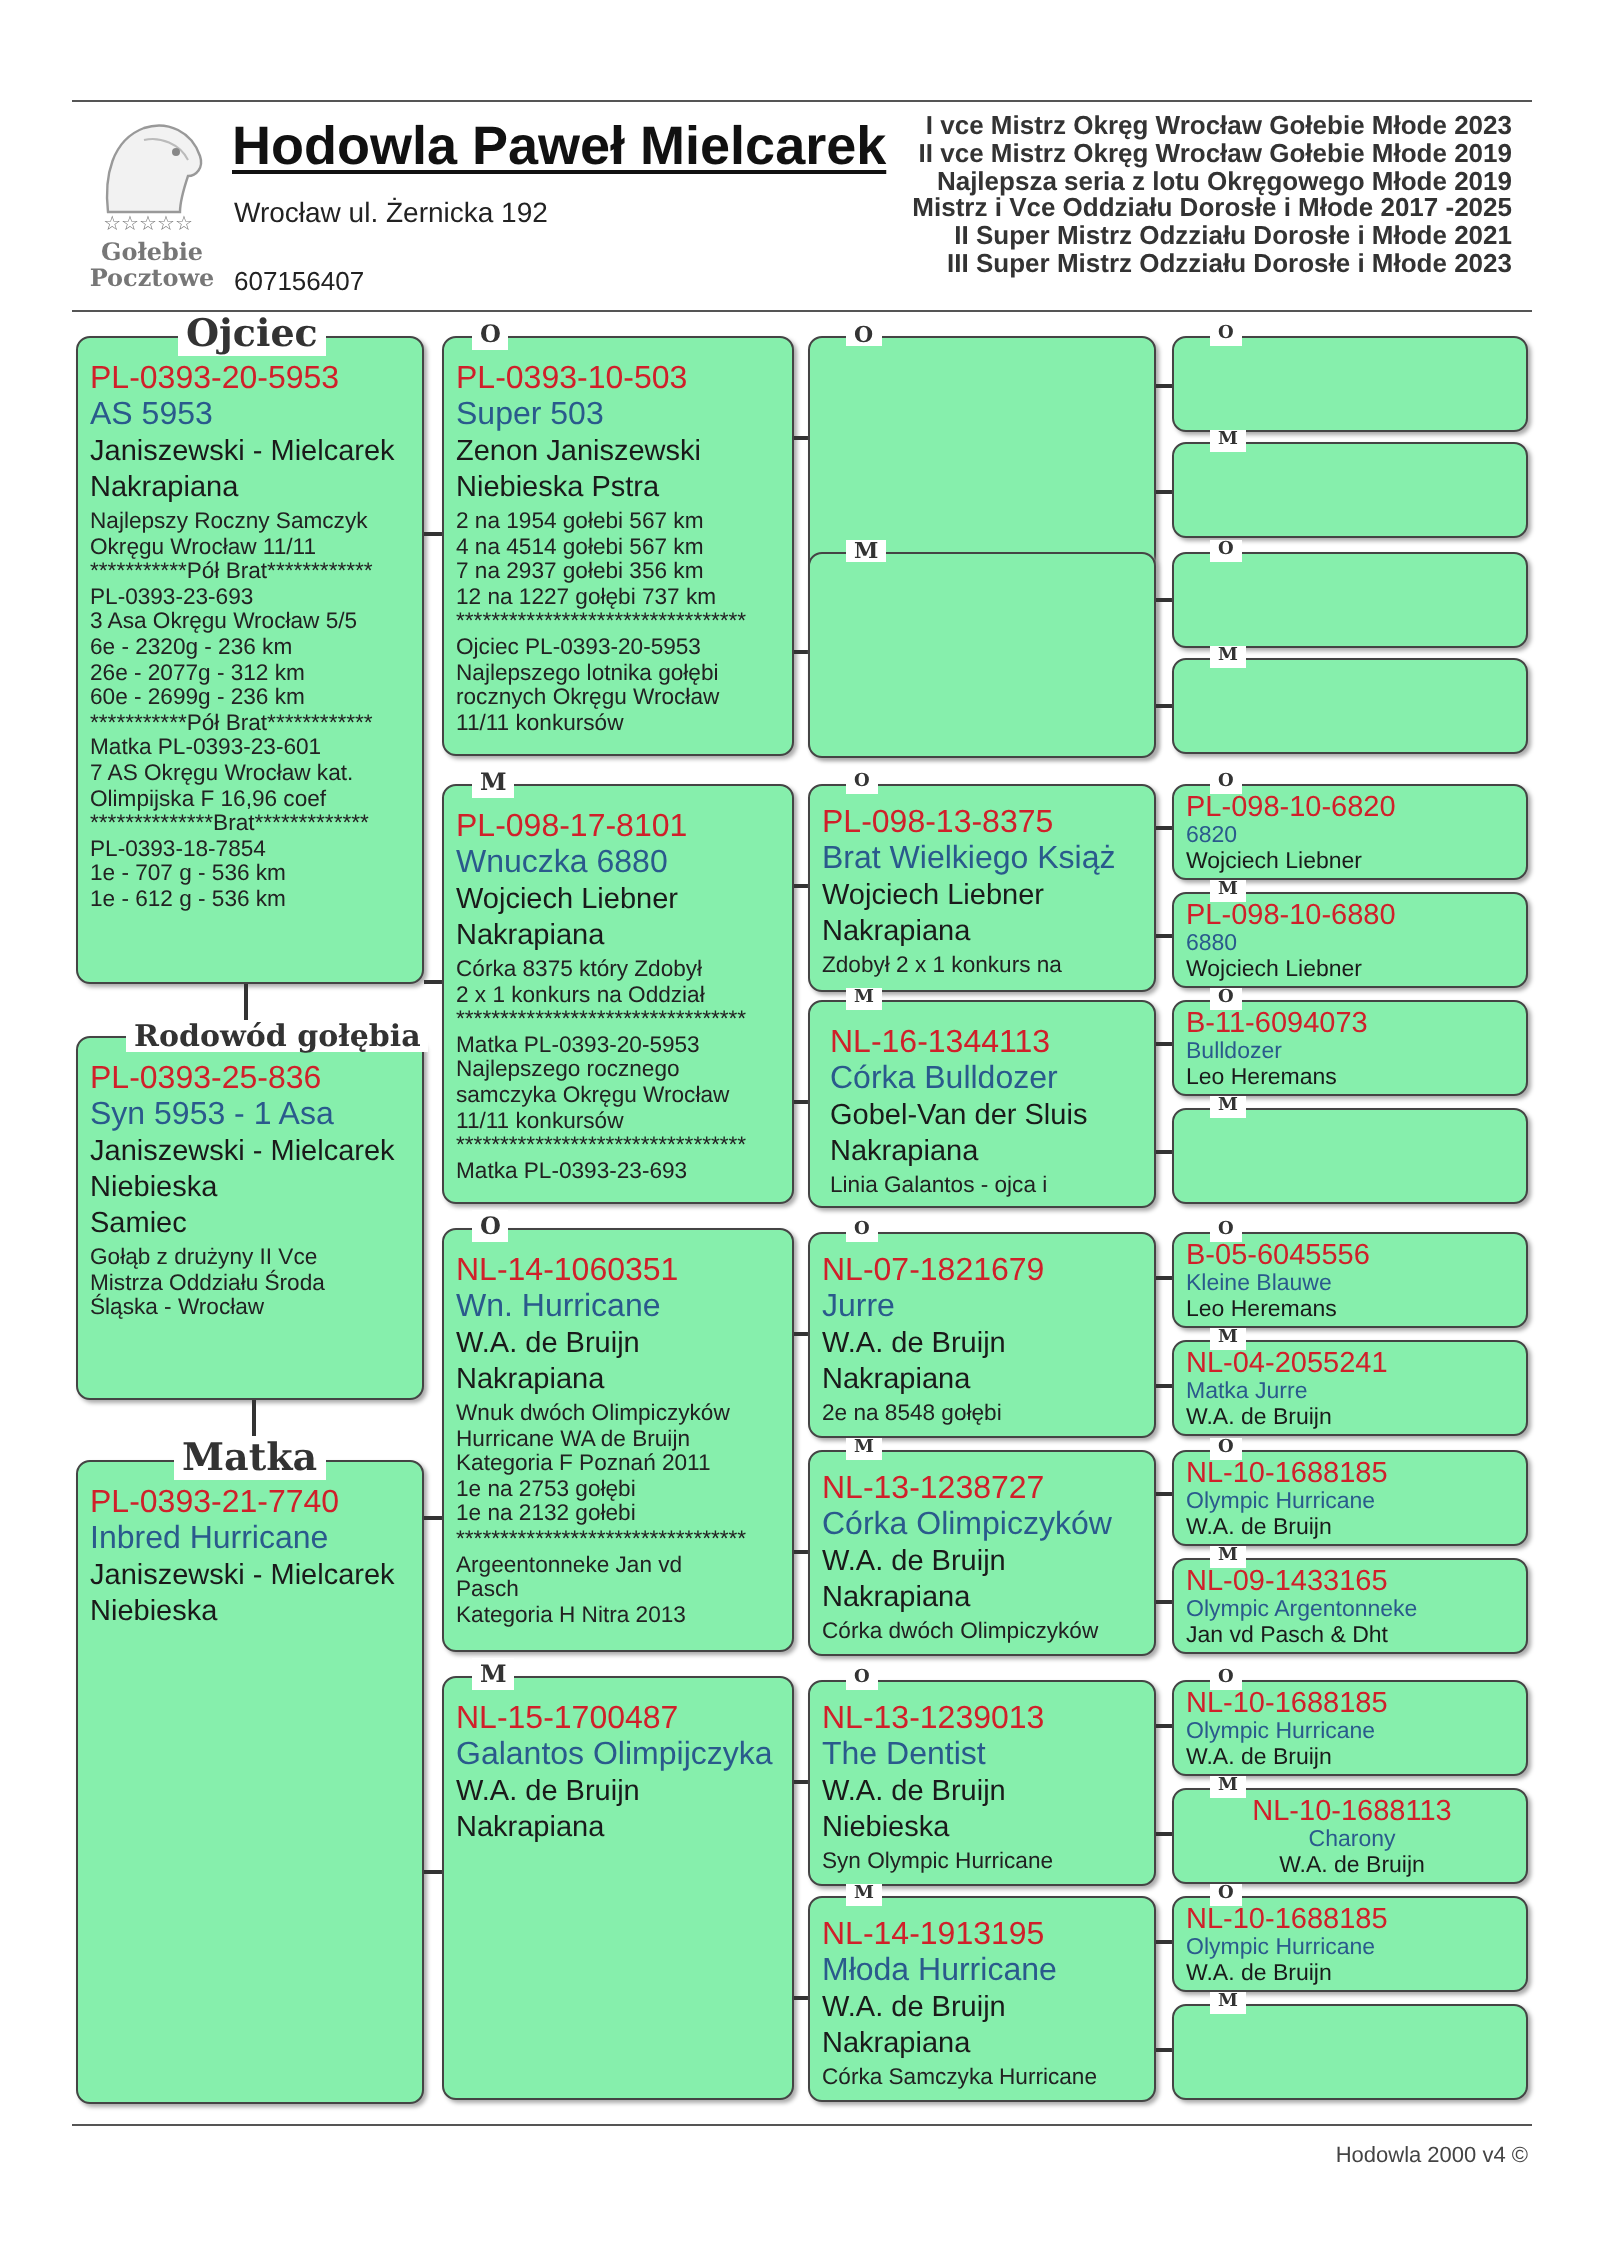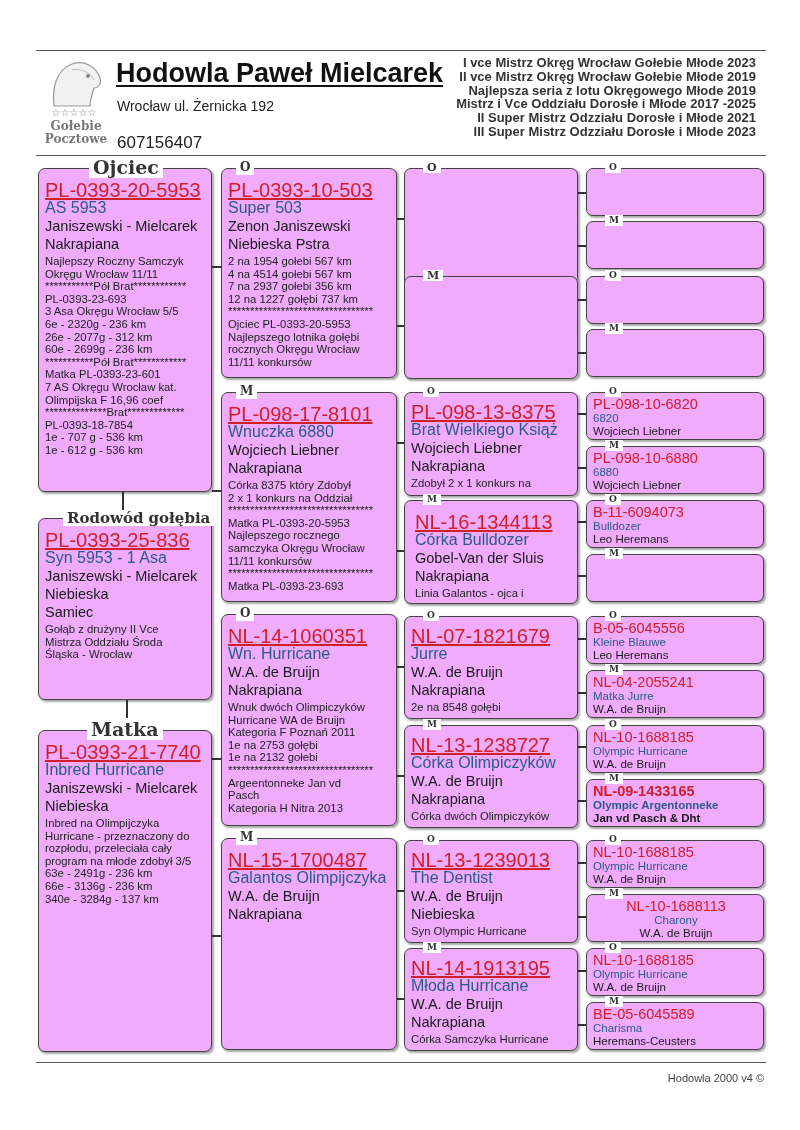--- a/index.html
+++ b/index.html
@@ -5,36 +5,36 @@
   html, body { margin: 0; padding: 0; background: #ffffff; }
   body { width: 800px; height: 1130px; position: relative; font-family: "Liberation Sans", sans-serif; color: #1a1a1a; overflow: hidden; }
   .abs { position: absolute; }
   .hr { position: absolute; left: 36px; width: 730px; height: 0; border-top: 1.5px solid #555; }
   .logo { left: 38px; top: 58px; width: 72px; height: 90px; }
   .logo .head { position: absolute; left: 8px; top: 0; width: 60px; height: 50px; }
   .logo .stars { position: absolute; left: 0; top: 50px; width: 72px; text-align: center; font-size: 10px; color: #777; letter-spacing: 0px; line-height: 10px; }
   .logo .lbl { position: absolute; left: 0; width: 76px; text-align: center; font-family: "DejaVu Serif", serif; font-weight: bold; color: #777; font-size: 12px; line-height: 13px; }
   .title { left: 116px; top: 58px; font-size: 27px; font-weight: bold; color: #111; text-decoration: underline; text-decoration-thickness: 2px; text-underline-offset: 3px; letter-spacing: 0px; white-space: nowrap; }
   .addr { left: 117px; top: 98px; font-size: 14px; color: #222; }
-  .phone { left: 117px; top: 133px; font-size: 17px; color: #222; }
+  .phone { left: 117px; top: 133px; font-size: 13px; color: #222; }
   .awards { right: 44px; top: 56px; text-align: right; font-size: 13px; line-height: 13.8px; color: #333; font-weight: bold; }
   .awards div { white-space: nowrap; }
 
-  .box { position: absolute; border: 1.3px solid #444; border-radius: 7px; background: #f0abfc; box-shadow: 1.5px 1.5px 2px #aaa; box-sizing: border-box; padding-left: 17px; }
+  .box { position: absolute; border: 1.3px solid #444; border-radius: 7px; background: #86efac; box-shadow: 1.5px 1.5px 2px #aaa; box-sizing: border-box; padding-left: 17px; }
   .box .legend { position: absolute; top: -10px; background: #fff; font-family: "DejaVu Serif", serif; font-weight: bold; color: #333; padding: 0 4px; white-space: nowrap; line-height: 16px; }
   .box .legend.big { font-size: 19px; top: -13px; line-height: 22px; }
   .box .legend.mid { font-size: 15px; top: -9px; line-height: 16px; }
   .box .legend.sm { font-size: 12px; }
   .box .legend.xs { font-size: 9px; top: -7px; line-height: 11px; }
   .content { position: absolute; left: 6px; right: 4px; }
   .ring { color: #d0202a; white-space: nowrap; }
   .nm { color: #2a5a8c; white-space: nowrap; }
   .br { color: #1a1a1a; white-space: nowrap; }
   .ds { color: #222; white-space: pre-line; }
-  .lg .ring { font-size: 20px; line-height: 18px; text-decoration: underline; }
+  .lg .ring { font-size: 16px; line-height: 18px; }
   .lg .nm { font-size: 16px; line-height: 18px; }
   .lg .br { font-size: 14.5px; line-height: 18px; }
   .lg .ds { font-size: 11.3px; line-height: 12.6px; margin-top: 2px; }
   .g4 .ring { font-size: 14.5px; line-height: 16px; }
   .g4 .nm { font-size: 11.5px; line-height: 12.5px; }
   .g4 .br { font-size: 11.5px; line-height: 13px; }
   .conn { position: absolute; background: #333; }
   .footer { right: 36px; top: 1072px; font-size: 11px; color: #444; }
 </style>
 </head>
@@ -112,27 +112,20 @@
 
 <div class="conn" style="left:126px; top:700px; width:2px; height:26px;"></div>
 
 <div class="box lg" style="left:38px; top:730px; width:174px; height:322px;">
   <div class="legend big" style="left:48px;">Matka</div>
   <div class="content" style="top:12px;">
     <div class="ring">PL-0393-21-7740</div>
     <div class="nm">Inbred Hurricane</div>
     <div class="br">Janiszewski - Mielcarek</div>
     <div class="br">Niebieska</div>
-    <div class="ds">Inbred na Olimpijczyka
-Hurricane - przeznaczony do
-rozpłodu, przeleciała cały
-program na młode zdobył 3/5
-63e - 2491g - 236 km
-66e - 3136g - 236 km
-340e - 3284g - 137 km</div>
   </div>
 </div>
 
 <div class="conn" style="left:212px; top:266px; width:10px; height:1.5px;"></div>
 <div class="conn" style="left:212px; top:490px; width:10px; height:1.5px;"></div>
 <div class="conn" style="left:212px; top:758px; width:10px; height:1.5px;"></div>
 <div class="conn" style="left:212px; top:935px; width:10px; height:1.5px;"></div>
 
 <div class="box lg" style="left:221px; top:168px; width:176px; height:210px;">
   <div class="legend sm" style="left:14px;">O</div>
@@ -373,21 +366,21 @@
     <div class="box g4" style="left: 586px; top: 725px; width: 178px; height: 48px;">
       <div class="legend xs" style="left:18px;">O</div>
       <div class="content" style="top:3px;">
         <div class="ring">NL-10-1688185</div>
         <div class="nm">Olympic Hurricane</div>
         <div class="br">W.A. de Bruijn</div>
       </div>
     </div>
     <div class="box g4" style="left: 586px; top: 779px; width: 178px; height: 48px;">
       <div class="legend xs" style="left:18px;">M</div>
-      <div class="content" style="top:3px;font-weight:bold;">
+      <div class="content" style="top:3px;">
         <div class="ring">NL-09-1433165</div>
         <div class="nm">Olympic Argentonneke</div>
         <div class="br">Jan vd Pasch &amp; Dht</div>
       </div>
     </div>
     <div class="box g4" style="left: 586px; top: 840px; width: 178px; height: 48px;">
       <div class="legend xs" style="left:18px;">O</div>
       <div class="content" style="top:3px;">
         <div class="ring">NL-10-1688185</div>
         <div class="nm">Olympic Hurricane</div>
@@ -405,22 +398,17 @@
     <div class="box g4" style="left: 586px; top: 948px; width: 178px; height: 48px;">
       <div class="legend xs" style="left:18px;">O</div>
       <div class="content" style="top:3px;">
         <div class="ring">NL-10-1688185</div>
         <div class="nm">Olympic Hurricane</div>
         <div class="br">W.A. de Bruijn</div>
       </div>
     </div>
     <div class="box g4" style="left: 586px; top: 1002px; width: 178px; height: 48px;">
       <div class="legend xs" style="left:18px;">M</div>
-      <div class="content" style="top:3px;">
-        <div class="ring">BE-05-6045589</div>
-        <div class="nm">Charisma</div>
-        <div class="br">Heremans-Ceusters</div>
-      </div>
     </div>
   </div>
 
 <div class="hr" style="top:1062px;"></div>
 <div class="abs footer">Hodowla 2000 v4 ©</div>
 
 </body></html>

